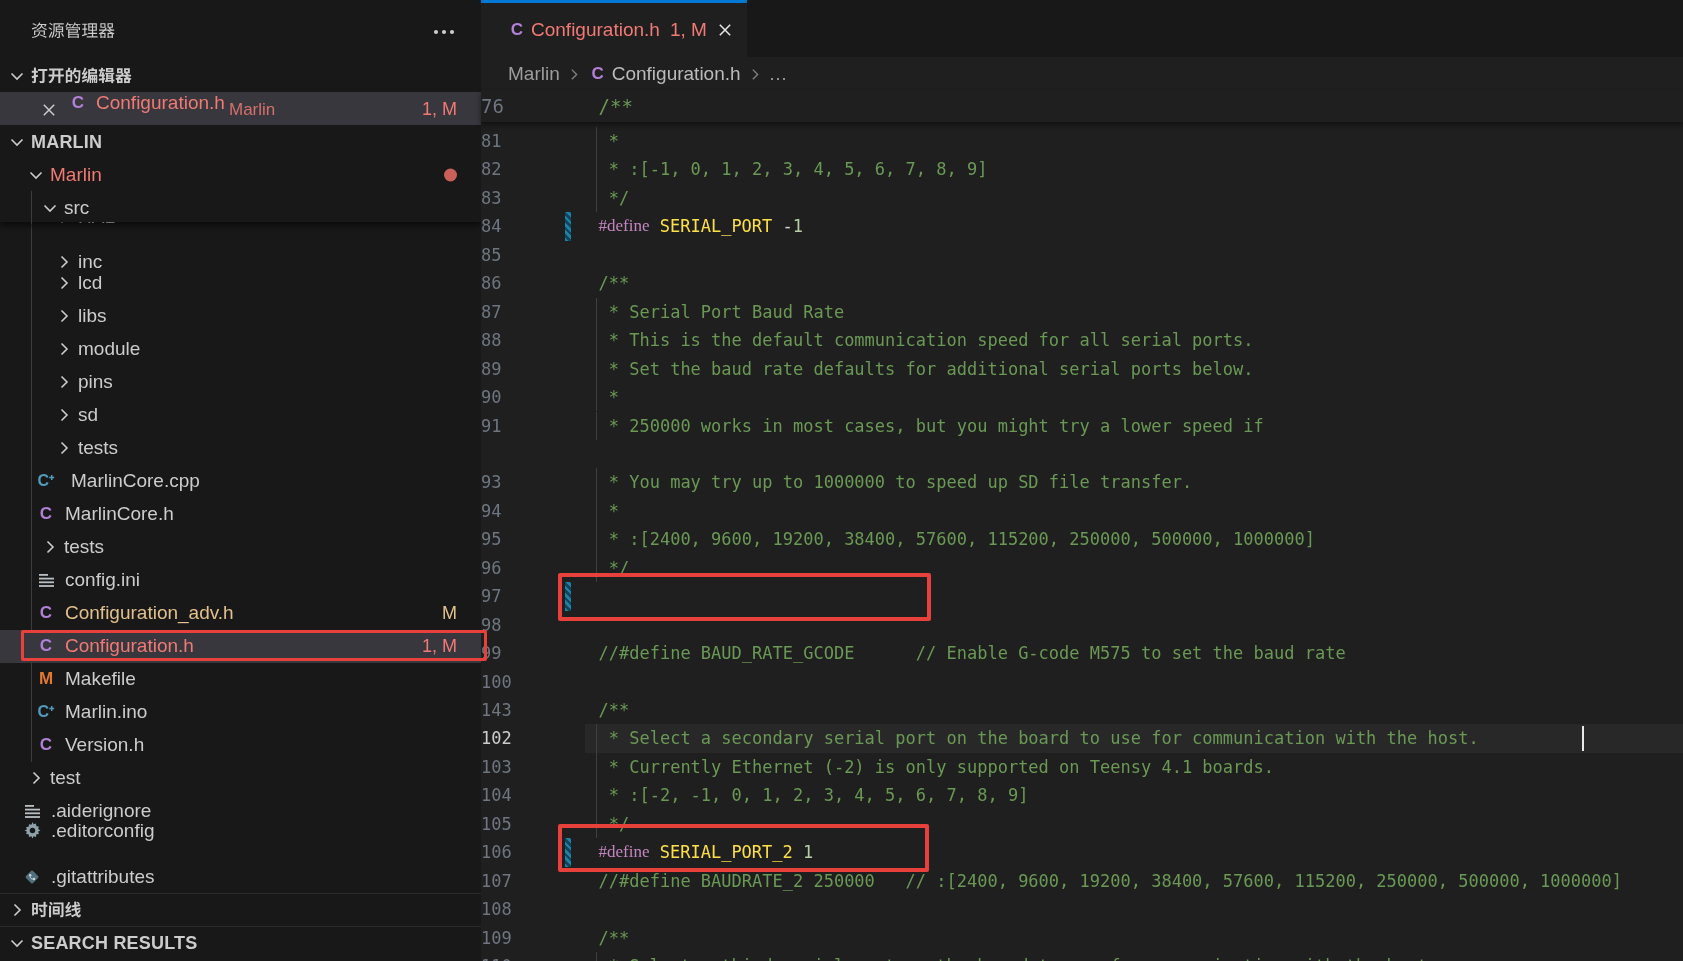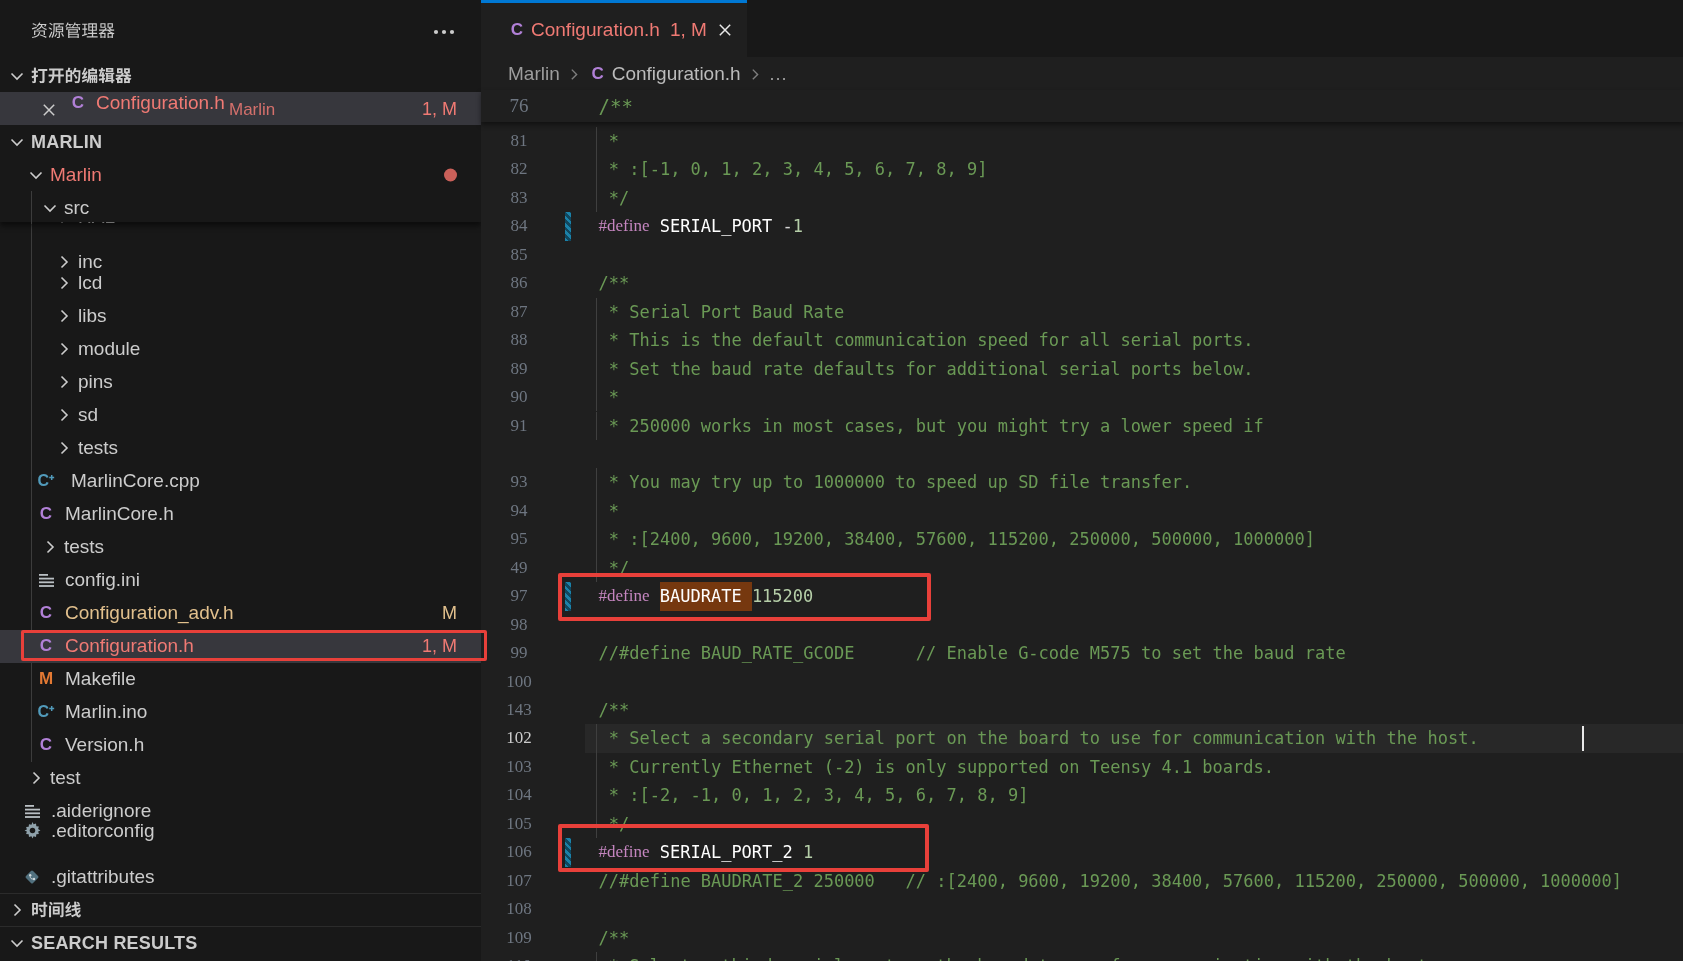--- a/index.html
+++ b/index.html
@@ -64,31 +64,31 @@
   .breadcrumbs { position:absolute; left:0; top:57px; right:0; height:33px; display:flex; align-items:center; font-size:19px; color:#9d9d9d; }
   .breadcrumbs .bc-start { width:27px; }
   .bc-item { display:flex; align-items:center; }
   .bc-sep { margin:0 7px; display:flex; align-items:center; }
   .bc-item .ficon { margin-right:4px; }
   .bc-file { color:#bbbbbb; }
 
   .codearea { position:absolute; left:0; top:122px; right:0; bottom:0; overflow:hidden;
               font-family:"DejaVu Sans Mono",monospace; font-size:17px; }
   .cl { position:absolute; left:0; width:100%; height:28.45px; }
-  .ln { position:absolute; left:0; top:0; width:76px; height:100%; text-align:center; color:#6e7681; line-height:28.45px;font-family:Liberation Serif, serif; }
+  .ln { position:absolute; left:0; top:0; width:76px; height:100%; text-align:left; color:#6e7681; line-height:28.45px; }
   .cl.current .ln { color:#cccccc; }
   .curline-bg { position:absolute; left:104px; right:0; top:0; height:100%; background:rgba(255,255,255,.045); }
   .modbar { position:absolute; left:84px; top:0; width:6px; height:100%;
             background:repeating-linear-gradient(45deg,#1b81a8 0 2.6px,#11475e 2.6px 5.2px); }
   .iguide { position:absolute; left:115px; top:0; width:1px; height:100%; background:#3f3f3f; }
   .ltxt { position:absolute; left:117.5px; top:0; height:100%; white-space:pre; line-height:28.45px; }
   .ltxt span { display:inline-block; height:28.45px; vertical-align:top; }
   .tk-cm { color:#6a9955; }
   .tk-k  { color:#c586c0;font-family:Liberation Serif, serif; }
-  .tk-mc { color:#ffffff; }
+  .tk-mc { color:#fde047; }
   .tk-nu { color:#b5cea8; }
   .tk-op { color:#d4d4d4; }
   .tk-pl { color:#d4d4d4; }
   .f { background:#76380f; }
   .cursor { position:absolute; top:1.7px; width:2px; height:25px; background:#e8e8e8; }
 
   .stickyline { position:absolute; left:0; top:90px; right:0; height:32px; background:#1f1f1f;
                 box-shadow:0 3px 5px rgba(0,0,0,.45); z-index:5;
                 font-family:"DejaVu Sans Mono",monospace; font-size:19px; }
   .stickyline .ln { line-height:32px; }
@@ -525,28 +525,27 @@
           <span class="ln">94</span>
           <span class="iguide"></span>
           <span class="ltxt"><span class="tk-cm"> *</span></span>
         </div>
         <div class="cl " style="top:403.30px">
           <span class="ln">95</span>
           <span class="iguide"></span>
           <span class="ltxt"><span class="tk-cm"> * :[2400, 9600, 19200, 38400, 57600, 115200, 250000, 500000, 1000000]</span></span>
         </div>
         <div class="cl " style="top:431.75px">
-          <span class="ln">49</span>
+          <span class="ln">96</span>
           <span class="iguide"></span>
           <span class="ltxt"><span class="tk-cm"> */</span></span>
         </div>
         <div class="cl " style="top:460.20px">
           <span class="ln">97</span>
           <span class="modbar"></span>
-          <span class="ltxt"><span class="tk-k">#define</span><span class="tk-pl"> </span><span class="tk-mc f">BAUDRATE</span><span class="tk-pl f"> </span><span class="tk-nu">115200</span></span>
         </div>
         <div class="cl " style="top:488.65px">
           <span class="ln">98</span>
           <span class="ltxt"></span>
         </div>
         <div class="cl " style="top:517.10px">
           <span class="ln">99</span>
           <span class="ltxt"><span class="tk-cm">//#define BAUD_RATE_GCODE      // Enable G-code M575 to set the baud rate</span></span>
         </div>
         <div class="cl " style="top:545.55px">

